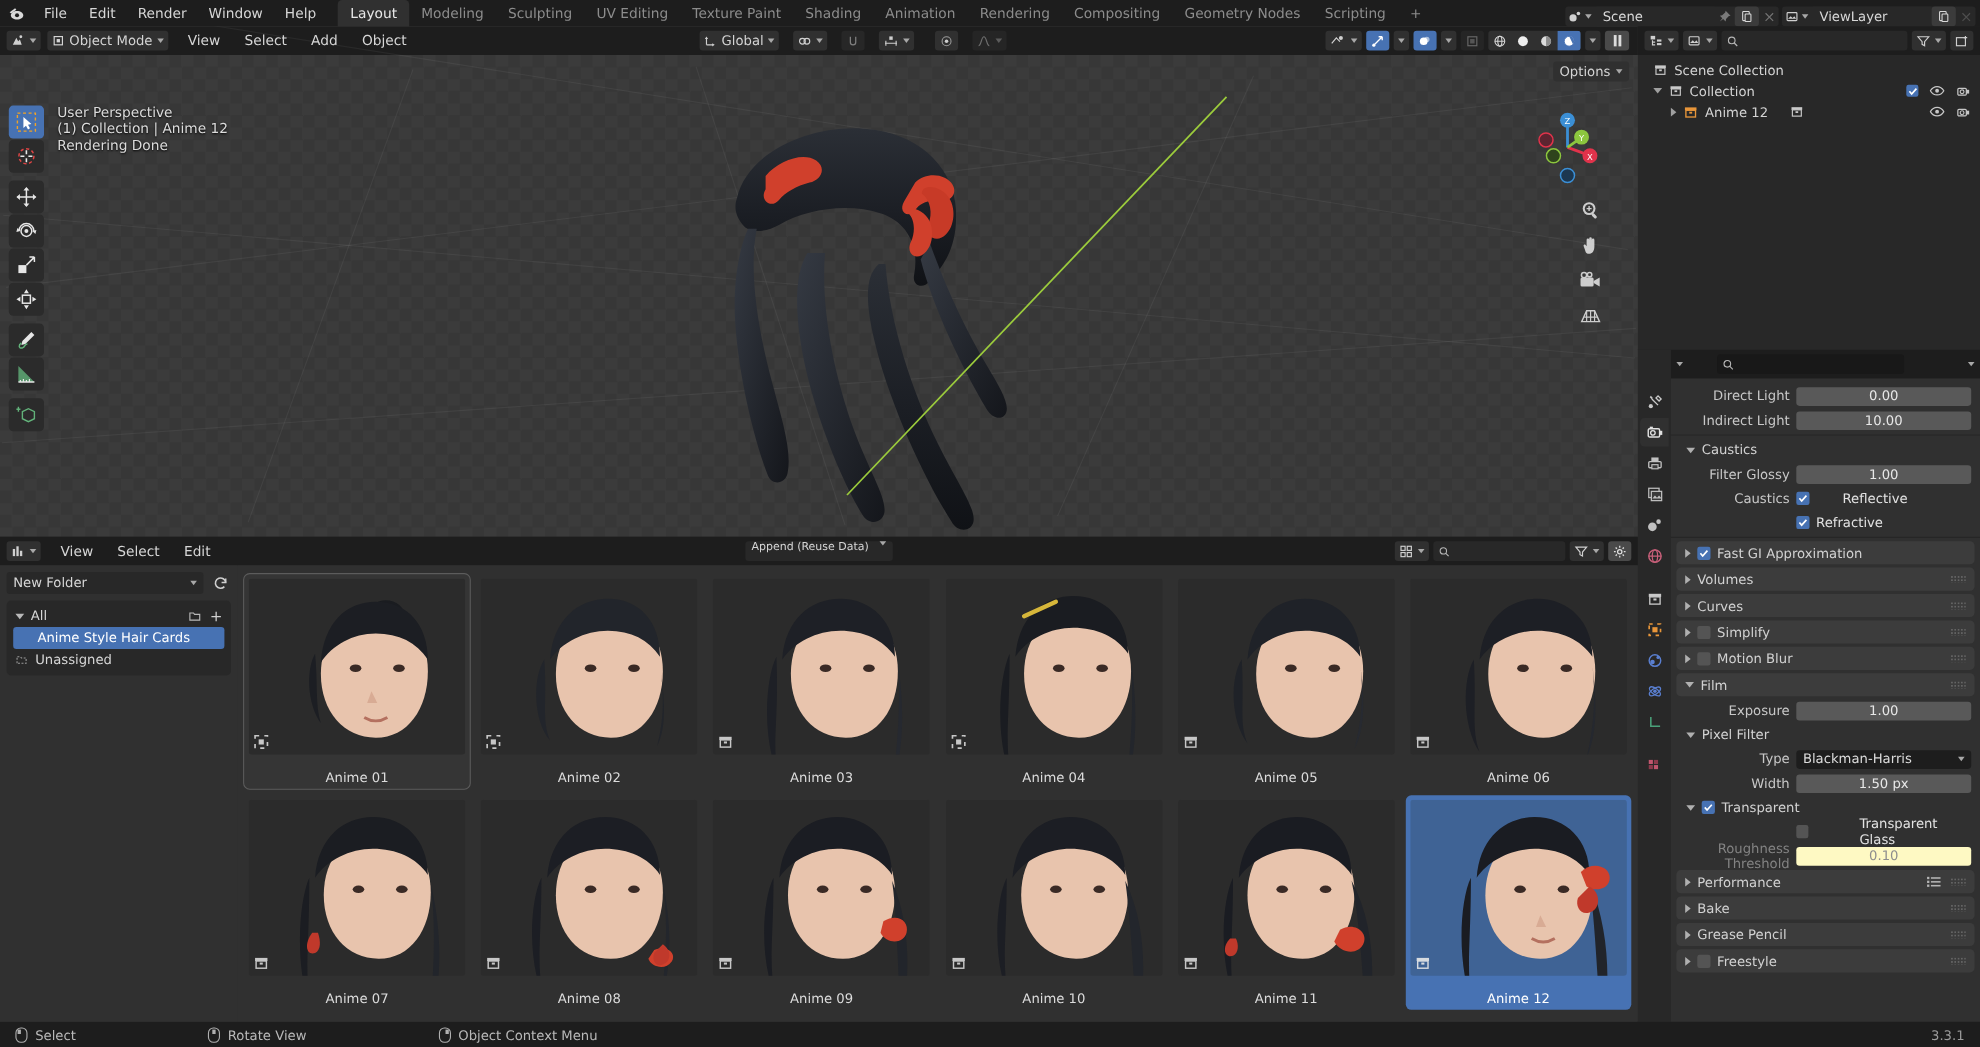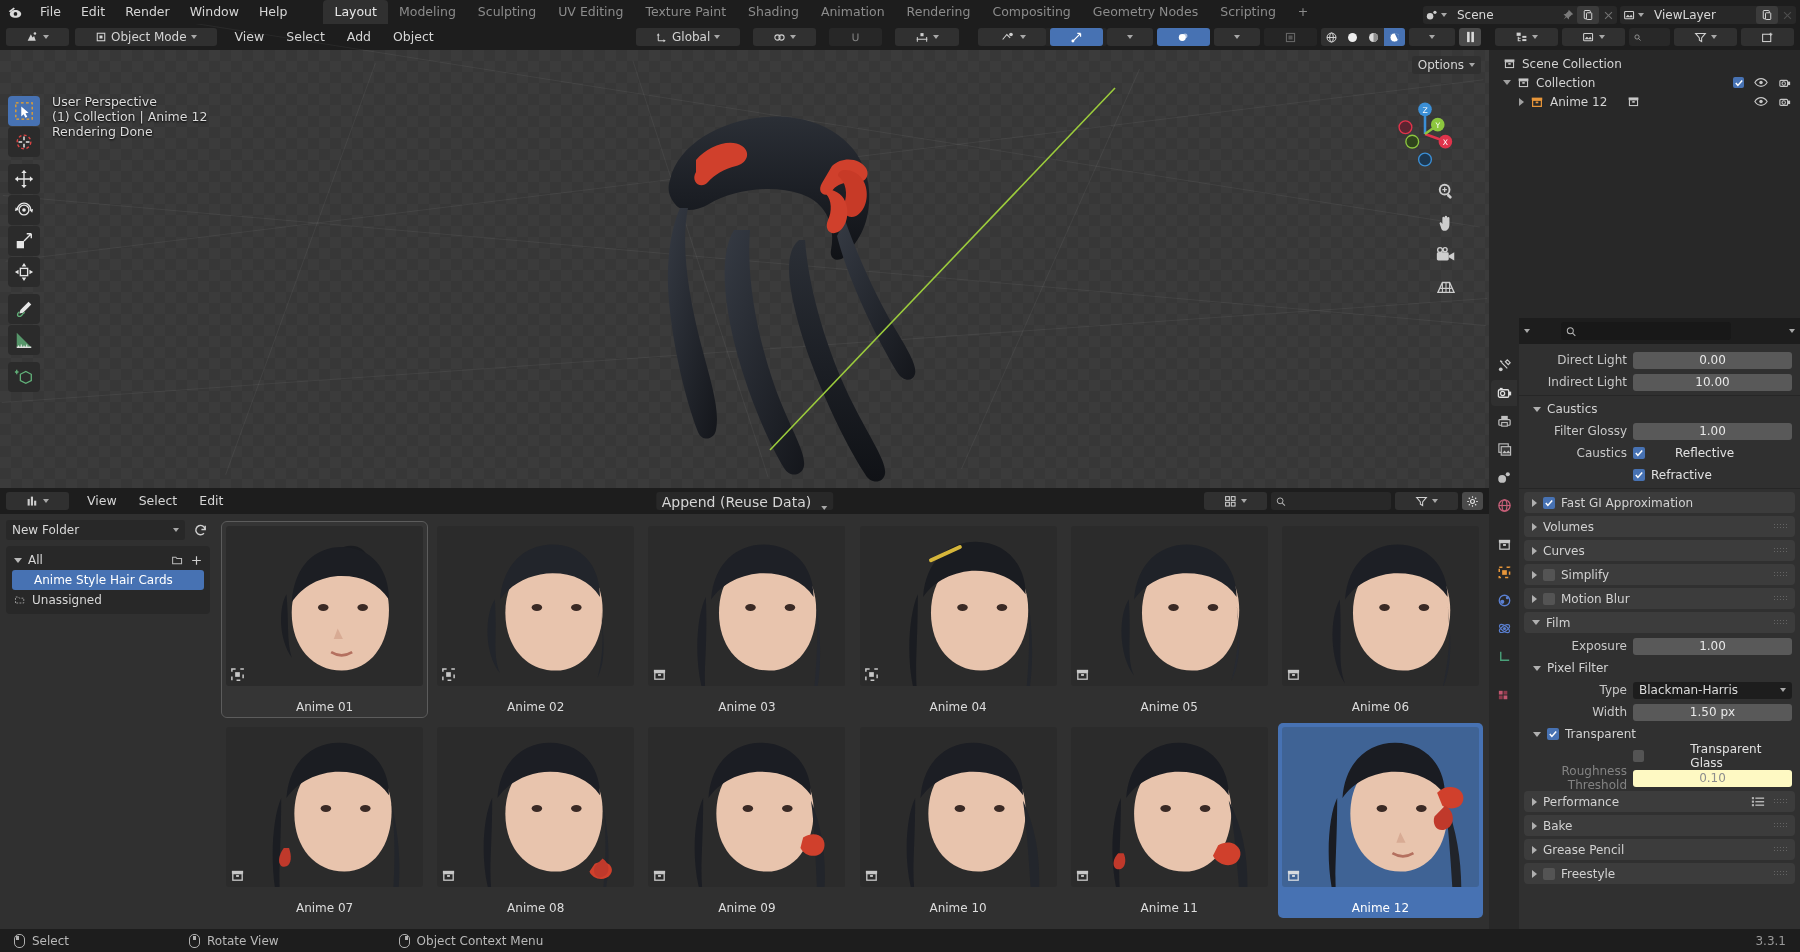--- a/index.html
+++ b/index.html
@@ -15,21 +15,21 @@
   
   #topbar{
     position:absolute; left:0; top:0; width:1800px; height:24px;
     background:#1d1d1d; display:flex; align-items:center; gap:0;
   }
   .blender-logo{ width:30px; height:24px; display:flex; align-items:center; justify-content:center;}
   .menu-item{
     padding:0 10px; height:20px; line-height:20px; color:#d6d6d6; font-size:12.5px;
     border-radius:3px; cursor:default; white-space:nowrap;
   }
-  .wstabs{ display:flex; align-items:center; margin-left:26px; gap:0; }
+  .wstabs{ display:flex; align-items:center; margin-left:10px; gap:0; }
   .wstab{
     padding:0 11px; height:24px; line-height:24px; color:#8c8c8c; font-size:12.5px;
     white-space:nowrap;
   }
   .wstab.active{ background:#303030; color:#e8e8e8; border-top-left-radius:4px;border-top-right-radius:4px;}
   .topbar-right{ position:absolute; right:4px; top:0; height:24px; display:flex; align-items:flex-end; gap:3px;}
   .tb-ico-btn{ width:22px;height:18px; background:#3b3b3b; border-radius:3px; display:flex;align-items:center;justify-content:center;}
   .tb-ico-flat{ width:18px;height:18px; display:flex;align-items:center;justify-content:center; opacity:.55;}
   .tb-name{ width:108px; height:18px; background:#282828; line-height:18px; padding-left:6px; font-size:12px; color:#d8d8d8;}
   .tb-name-wrap{display:flex;align-items:center;background:#282828;border-radius:3px;height:18px;}
@@ -37,21 +37,21 @@
   
   #viewport{
     position:absolute; left:0; top:24px; width:1489px; height:464px;
     background:#393939; overflow:hidden;
   }
   #vp-header{
     position:absolute;left:0;top:0;width:100%;height:26px;background:#1d1d1d;
     display:flex;align-items:center;gap:2px;padding-left:6px;
   }
   .vh-btn{ height:18px; border-radius:3px; display:flex;align-items:center;justify-content:center; padding:0 4px; background:#303030;}
-  .vh-drop{ display:flex;align-items:center; height:18px; background:#303030;border-radius:3px; padding:0 20px; gap:4px;}
+  .vh-drop{ display:flex;align-items:center; height:18px; background:#303030;border-radius:3px; padding:0 4px; gap:4px;}
   .vh-lbl{ font-size:12px;color:#d4d4d4; }
   .chev{ width:0;height:0;border-left:3px solid transparent;border-right:3px solid transparent;border-top:4px solid #a8a8a8; }
   .seg{display:flex;align-items:center;background:#303030;border-radius:3px;overflow:hidden;height:18px;}
   .seg>div{width:21px;height:18px;display:flex;align-items:center;justify-content:center;}
   .seg>div.on{background:#4772b3;}
   #vp-canvas{ position:absolute;left:0;top:26px;right:0;bottom:0;
     background:
       repeating-conic-gradient(#3b3b3b 0% 25%, #373737 0% 50%) 0 0/22px 22px;
   }
   .grid-line{position:absolute;background:rgba(255,255,255,.055);}
@@ -65,22 +65,22 @@
   #navbtns{position:absolute;right:32px;top:130px;display:flex;flex-direction:column;gap:10px;align-items:center;}
   .navbtn{width:22px;height:22px;display:flex;align-items:center;justify-content:center;opacity:.85;}
 
   
   #assetbrowser{
     position:absolute;left:0;top:488px;width:1489px;height:441px;background:#303030;
   }
   #ab-header{position:absolute;left:0;top:0;width:100%;height:26px;background:#1d1d1d;display:flex;align-items:center;gap:2px;padding-left:6px;}
   #ab-import-drop{
     position:absolute;left:50%;transform:translateX(-50%);top:4px;
-    height:18px;background:#282828;border-radius:3px;display:flex;align-items:flex-end;
-    padding:0 6px;gap:10px;font-size:14px;color:#d6d6d6;min-width:122px;justify-content:space-between;
+    height:18px;background:#282828;border-radius:3px;display:flex;align-items:flex-start;
+    padding:0 6px;gap:10px;font-size:10px;color:#d6d6d6;min-width:122px;justify-content:space-between;
   }
   #ab-header-right{position:absolute;right:6px;top:4px;display:flex;align-items:center;gap:4px;}
   .ab-search{width:120px;height:18px;background:#282828;border-radius:3px;display:flex;align-items:center;padding:0 5px;gap:4px;}
   #ab-left{position:absolute;left:0;top:26px;width:216px;bottom:0;background:#303030;padding:6px 6px 0 6px;}
   #folder-row{display:flex;align-items:center;gap:5px;}
   #folder-drop{flex:1;height:20px;background:#282828;border-radius:3px;display:flex;align-items:center;justify-content:space-between;padding:0 6px;font-size:12px;color:#d7d7d7;}
   #catalog-box{margin-top:6px;background:#282828;border-radius:4px;padding:4px 0;}
   .cat-row{height:20px;display:flex;align-items:center;gap:6px;padding:0 8px;font-size:12px;color:#d7d7d7;}
   .cat-row.sel{background:#4772b3;color:#fff;}
   .tri{width:0;height:0;border-left:4px solid transparent;border-right:4px solid transparent;border-top:5px solid #b9b9b9;}

